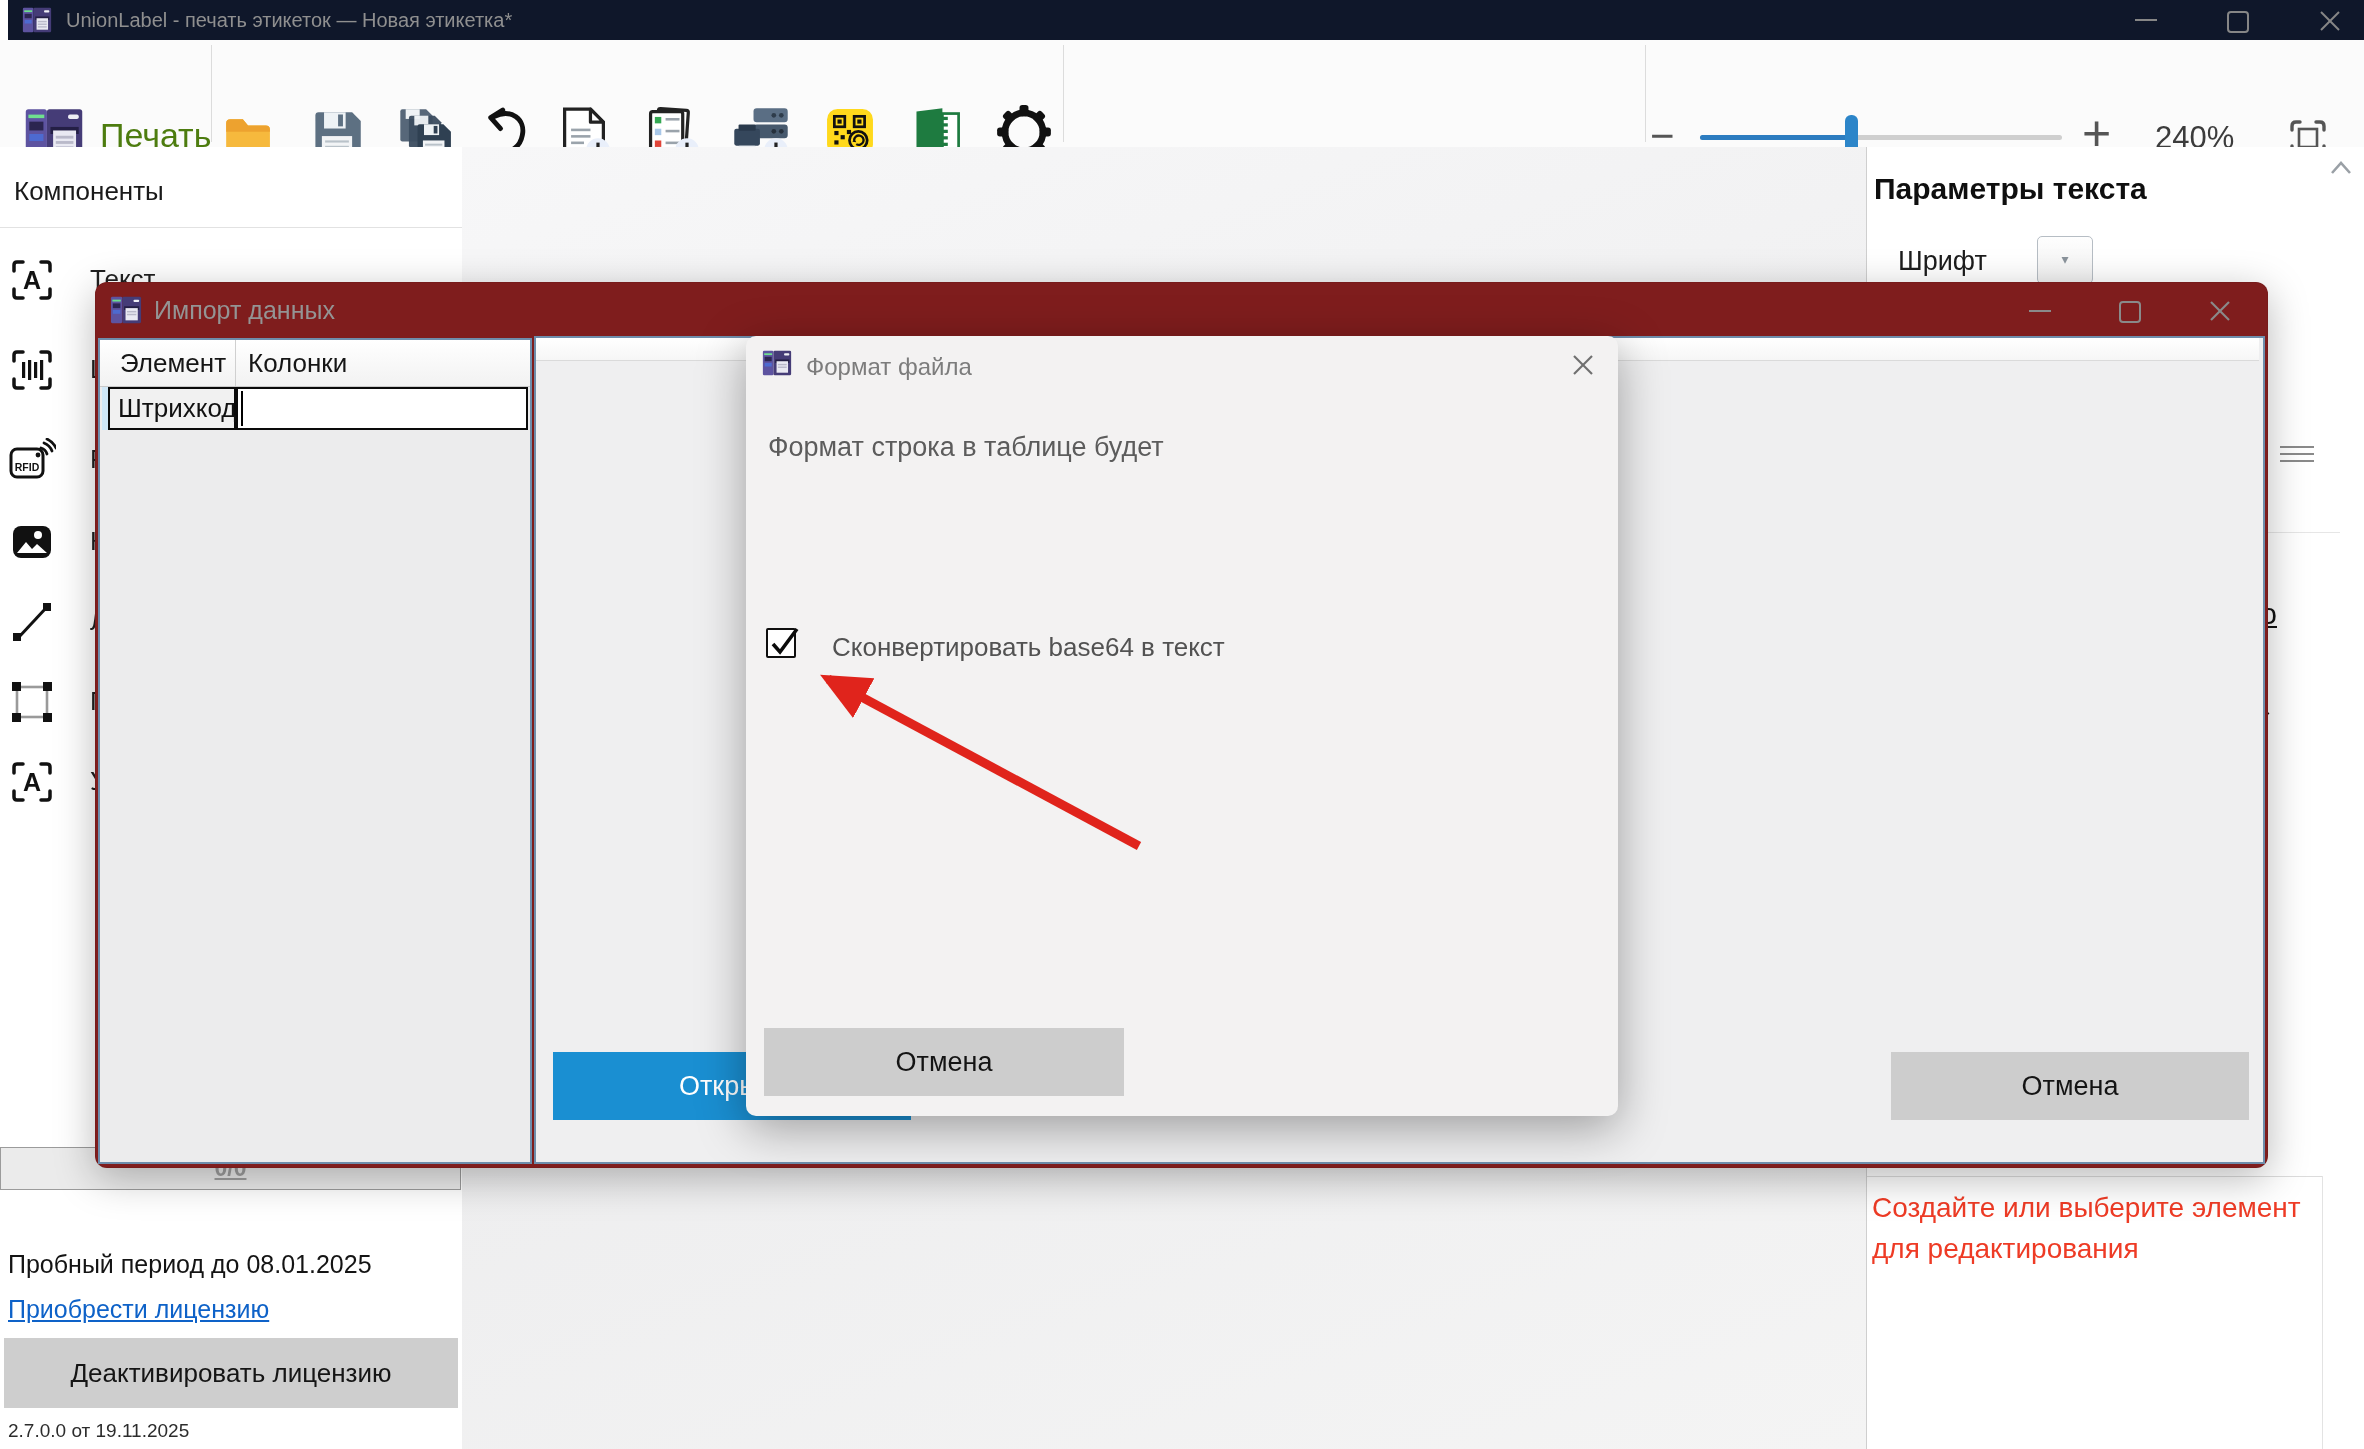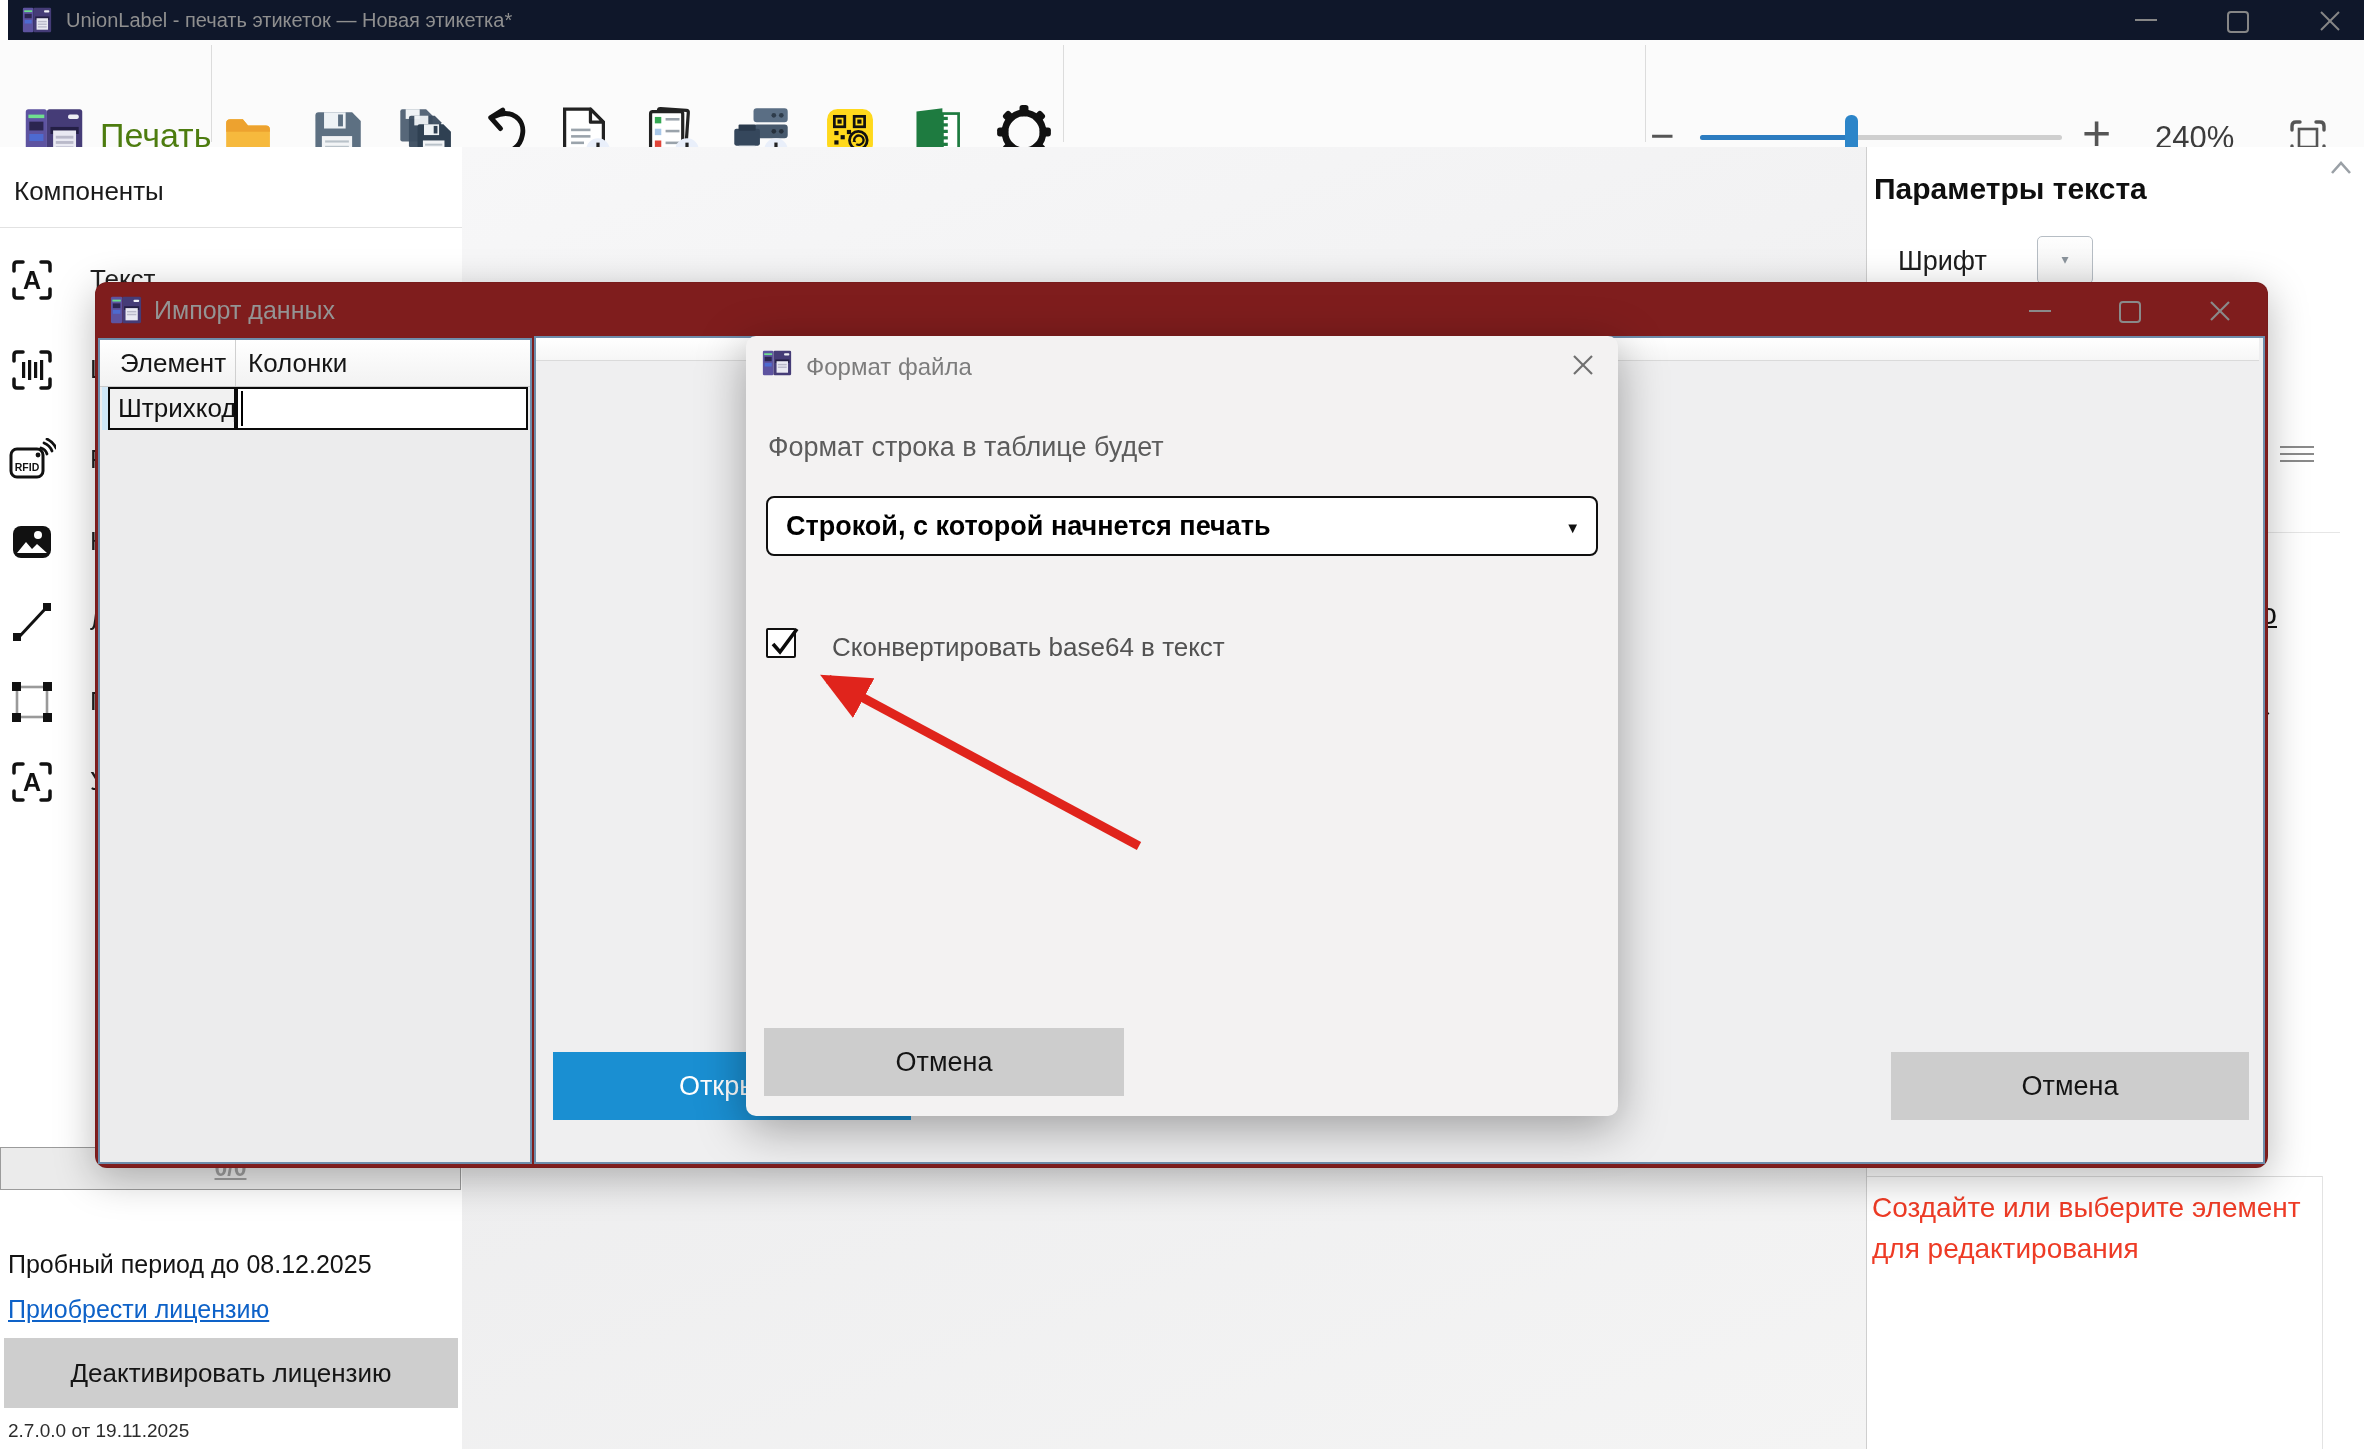--- a/index.html
+++ b/index.html
@@ -349,21 +349,21 @@
     <path d="M4 13 V7 q0-3 3-3 h6"></path>
       <path d="M31 4 h6 q3 0 3 3 v6"></path>
     <path d="M40 31 v6 q0 3-3 3 h-6"></path>
       <path d="M13 40 H7 q-3 0-3-3 v-6"></path>
   </g>
   <text x="22" y="31" font-size="25" font-weight="bold" text-anchor="middle" font-family="Liberation Sans, sans-serif" fill="#111">A</text>
 </svg>
 <div class="abs sb-item-label nowrap" style="top:766px">Умный текст</div>
 
 <div class="abs counterbar">0/0</div>
-<div class="abs trial nowrap">Пробный период до 08.12.2025</div>
+<div class="abs trial nowrap">Пробный период до 08.01.2025</div>
 <div class="abs license-link nowrap">Приобрести лицензию</div>
 <div class="abs deact-btn">Деактивировать лицензию</div>
 <div class="abs version nowrap">2.7.0.0 от 19.11.2025</div>
 
 <div class="abs canvas"></div>
 
 <div class="abs rightpanel"></div>
 <div class="abs rp-title nowrap">Параметры текста</div>
 <div class="abs rp-font-label">Шрифт</div>
 <div class="abs rp-combo">
@@ -440,24 +440,20 @@
     <rect x="18" y="21" width="10" height="1.6" fill="#b9b9c9"></rect>
   </svg>
   <div class="abs dlg-title nowrap" style="left:60px;top:17px;font-size:24px;color:#7c7c7c">Формат файла</div>
   <svg class="abs" style="left:824px;top:16px" width="26" height="26" viewBox="0 0 26 26">
     <line x1="4" y1="4" x2="22" y2="22" stroke="#6f6f6f" stroke-width="2.2"></line>
     <line x1="22" y1="4" x2="4" y2="22" stroke="#6f6f6f" stroke-width="2.2"></line>
   </svg>
 
   <div class="abs fmt-label nowrap">Формат строка в таблице будет</div>
 
-  <div class="abs fmt-select">
-    <span class="val nowrap">Строкой, с которой начнется печать</span>
-    <span class="caret">▼</span>
-  </div>
 
   <div class="abs fmt-checkbox">
     <svg style="position:absolute;left:-2px;top:-8px;overflow:visible" width="40" height="38" viewBox="0 0 40 38">
       <polyline points="7,22 14,30 31,7" fill="none" stroke="#0b0b0b" stroke-width="3.6"></polyline>
     </svg>
   </div>
   <div class="abs fmt-cb-label nowrap">Сконвертировать base64 в текст</div>
 
   <div class="abs btn btn-gray fmt-cancel">Отмена</div>
 </div>

